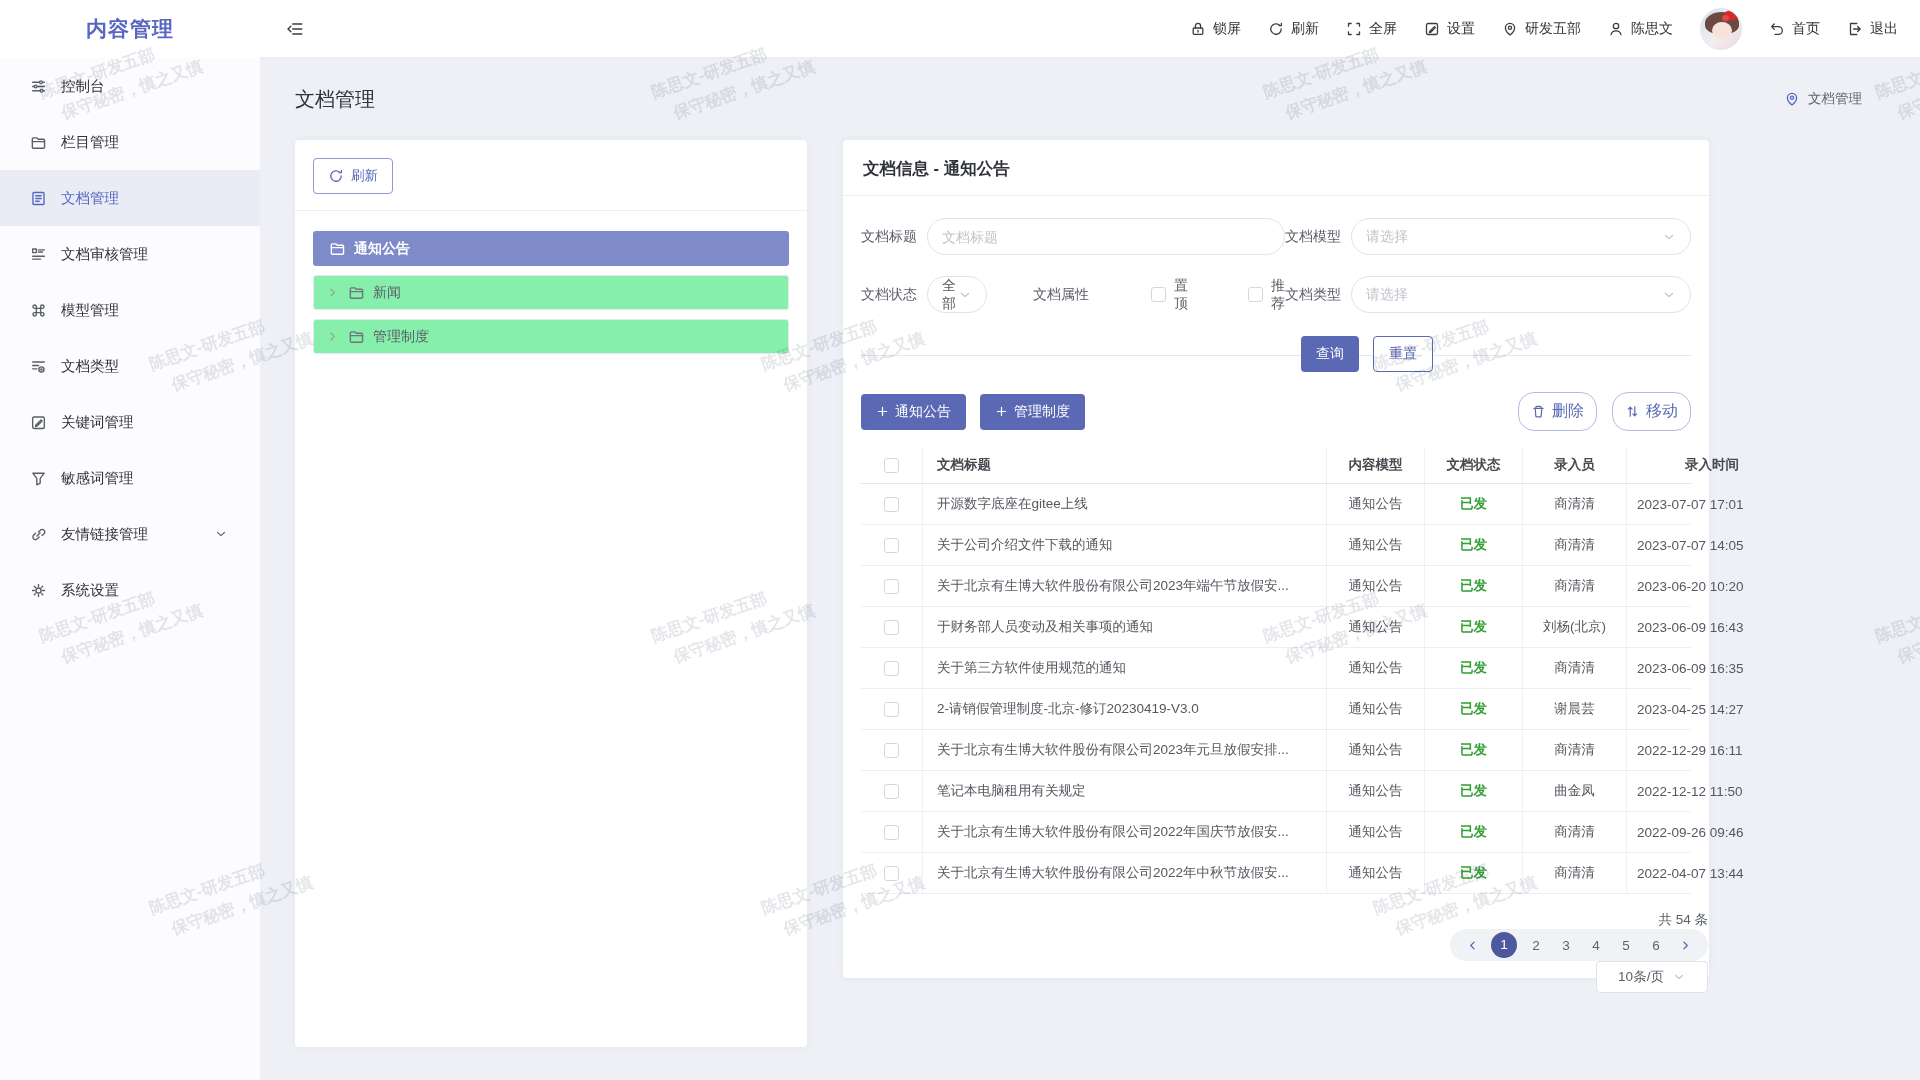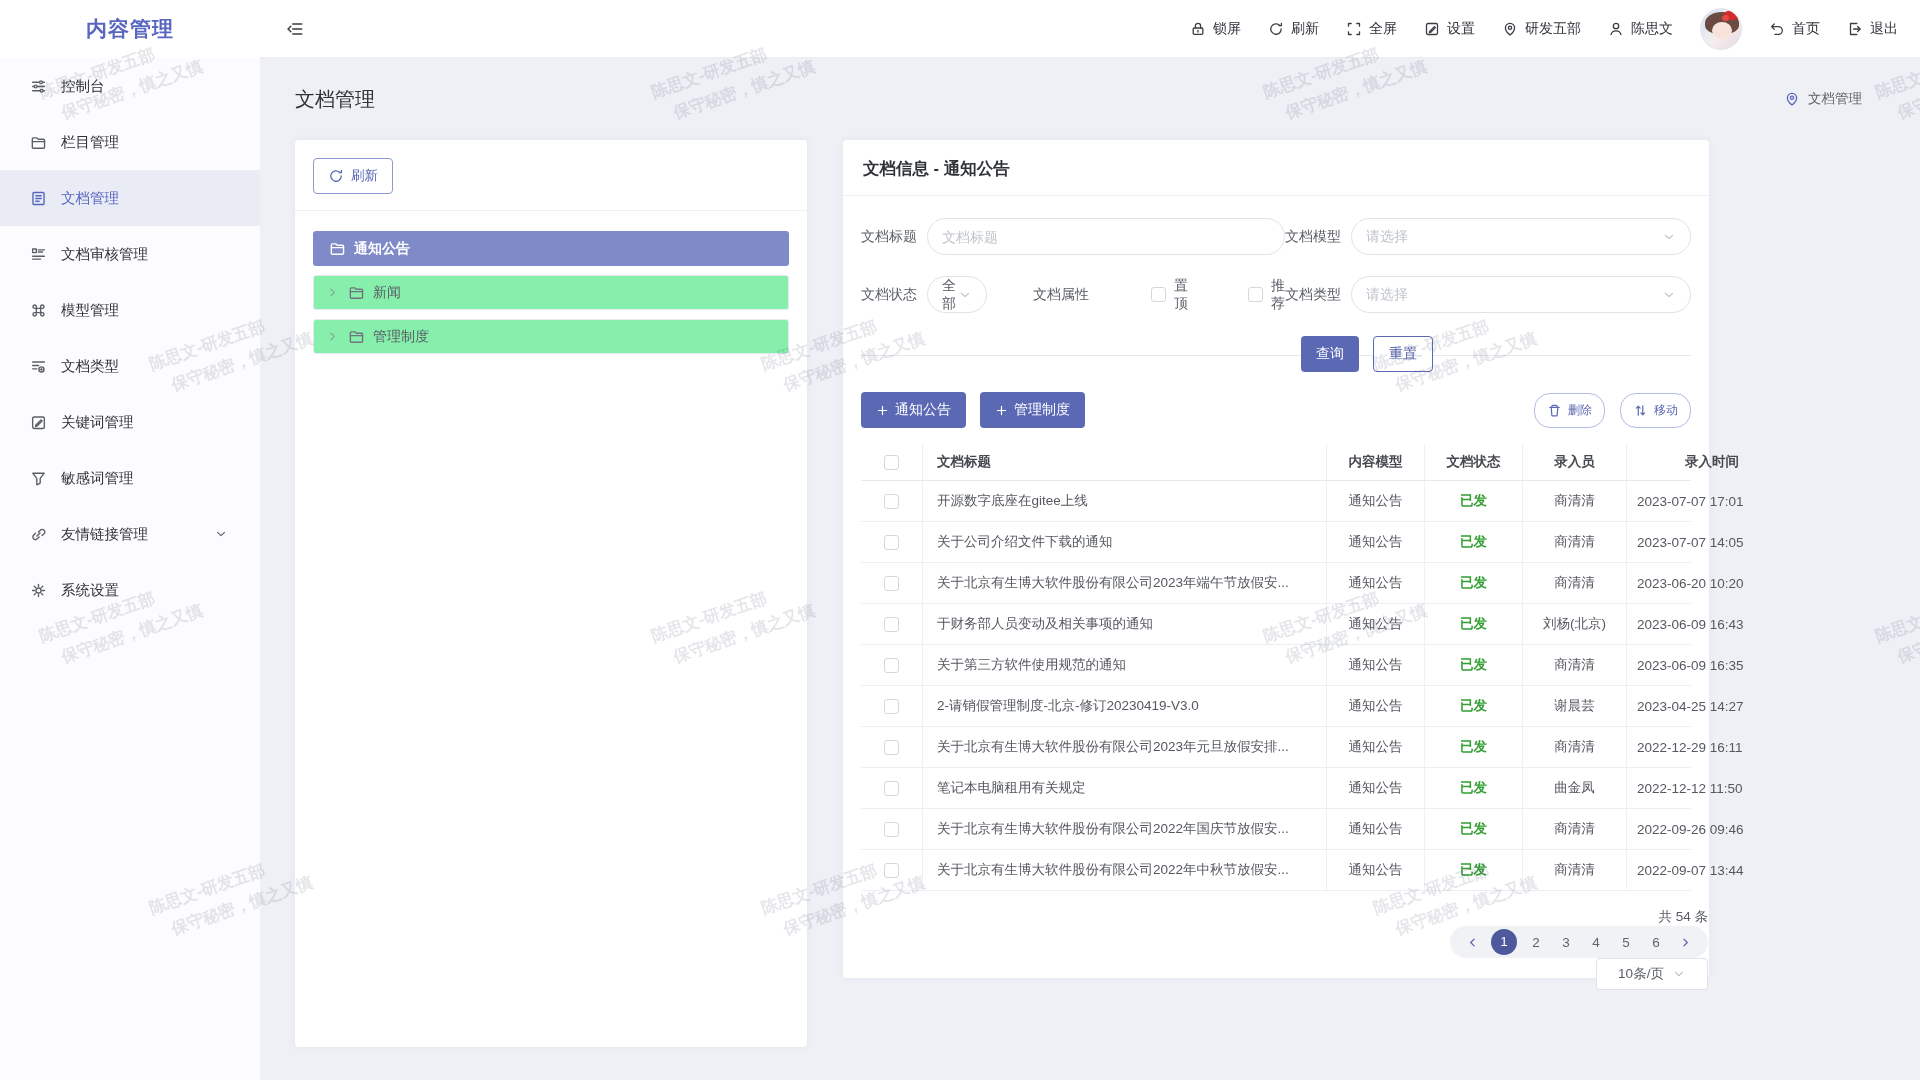--- a/index.html
+++ b/index.html
@@ -70,21 +70,21 @@
   .checkbox { width:15px; height:15px; border:1px solid #d4d7de; border-radius:3px; background:#fff; margin-right:8px; cursor:pointer; flex:0 0 auto; }
   .chk-item { display:flex; align-items:center; font-size:14px; color:#5a5e66; cursor:pointer;padding-left:44px; }
   .divider-row { position:relative; height:42px; margin-top:4px; }
   .divider-row .line { position:absolute; left:0; right:0; top:50%; height:1px; background:#e8e9ee; }
   .divider-btns { position:absolute; left:440px; top:2px; display:flex; gap:14px; }
   .btn-primary { background:#5b69b5; color:#fff; border:none; font-size:14px; border-radius:4px; padding:9px 15px; cursor:pointer; display:inline-flex; align-items:center; gap:6px; font-family:inherit; }
   .btn-plain { background:#fff; color:#5b69b5; border:1px solid #5b69b5; font-size:14px; border-radius:4px; padding:8px 15px; cursor:pointer; font-family:inherit; }
   .actions-row { display:flex; align-items:center; padding:0 18px; margin-top:16px; }
   .actions-row .left { display:flex; gap:14px; }
   .actions-row .right { margin-left:auto; display:flex; gap:15px; }
-  .btn-outline2 { display:inline-flex; align-items:center; gap:6px; background:#fff; border:1px solid #b4bce2; color:#5b69b5; font-size:12px; border-radius:16px; padding:8px 12px; cursor:pointer; }
+  .btn-outline2 { display:inline-flex; align-items:center; gap:6px; background:#fff; border:1px solid #b4bce2; color:#5b69b5; font-size:16px; border-radius:16px; padding:8px 12px; cursor:pointer; }
 
   
   .tbl { margin:16px 18px 0; }
   .t-row { display:grid; grid-template-columns:62px 404px 98px 98px 104px 131px 1fr; align-items:center; }
   .t-head { height:37px; border-bottom:1px solid #e6e8ed; font-weight:bold; color:#46494f; font-size:13.5px; }
   .t-body { height:41px; border-bottom:1px solid #ebeef3; font-size:13.5px; color:#55585f; }
   .t-cell { height:100%; display:flex; align-items:center; border-right:1px solid #eef0f4; overflow:hidden; white-space:nowrap; }
   .t-cell:last-child { border-right:none; }
   .c-check { justify-content:center; }
   .c-title { padding:0 14px; }
@@ -678,21 +678,21 @@
             <div class="t-row t-body">
               <div class="t-cell c-check">
                 <span class="checkbox" style="margin: 0px;"></span>
               </div>
               <div class="t-cell c-title">关于北京有生博大软件股份有限公司2022年中秋节放假安...</div>
               <div class="t-cell c-center">通知公告</div>
               <div class="t-cell c-center">
                 <span class="status-pub">已发</span>
               </div>
               <div class="t-cell c-center">商清清</div>
-              <div class="t-cell c-time">2022-09-07 13:44</div>
+              <div class="t-cell c-time">2022-04-07 13:44</div>
               <div class="t-cell c-center">
                 <span class="edit-link">
                   <span>
                     <svg width="14" height="14" viewBox="0 0 16 16" fill="none" stroke="currentColor" stroke-width="1.3" stroke-linecap="round" stroke-linejoin="round">
                       <path d="M3 13l.8-3 6.7-6.7a1.2 1.2 0 0 1 1.7 0l.5.5a1.2 1.2 0 0 1 0 1.7L6 12.2z"></path>
                     </svg>
                   </span>
                   <span>编辑</span>
                 </span>
               </div>

